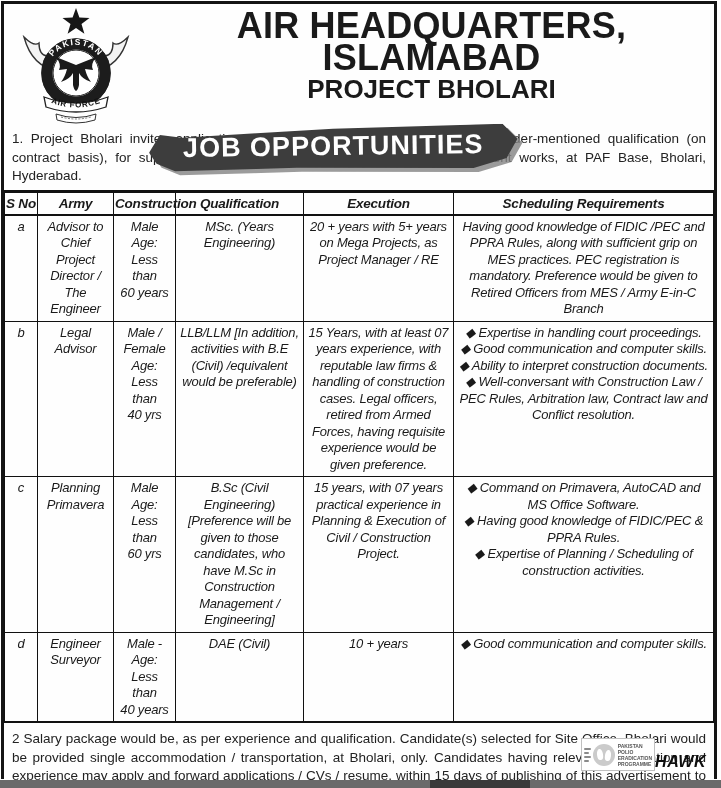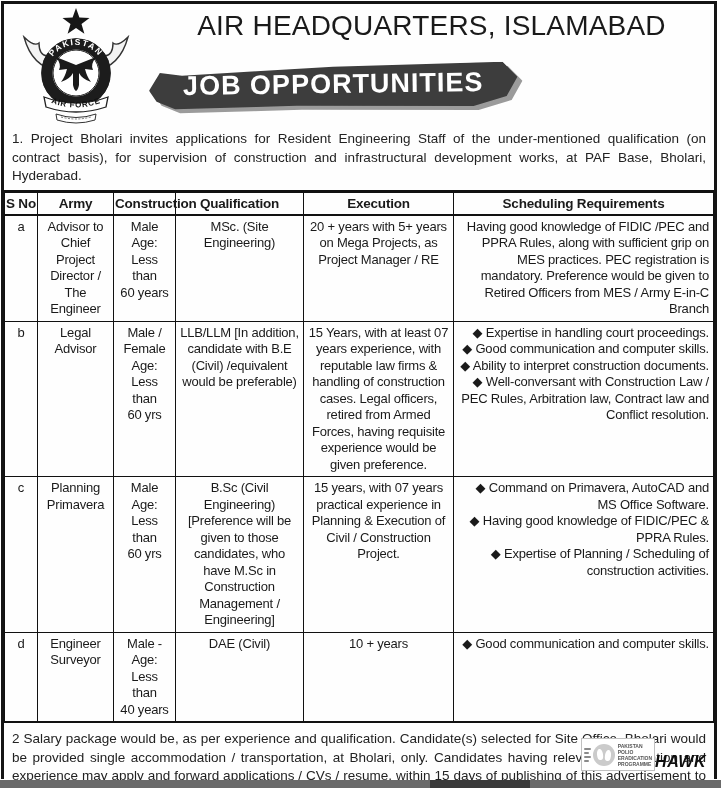--- a/index.html
+++ b/index.html
@@ -17,45 +17,45 @@
     position:absolute; left:0; right:0; bottom:0; height:8px; background:#6a6a6a;
   }
   .bottom-strip .dark-seg {
     position:absolute; left:430px; width:100px; top:0; bottom:0; background:#3a3a3a;
   }
 
   
   .header { position:relative; height:124px; }
   .crest { position:absolute; left:12px; top:3px; width:120px; height:120px; }
   .titles { margin-left:145px; text-align:center; padding-top:6px; }
-  .title1 { font-size:28px; font-weight:normal; letter-spacing:0.2px; line-height:32px; }
+  .title1 { font-size:36px; font-weight:bold; letter-spacing:0.2px; line-height:32px; }
   .title2 { font-size:26px; font-weight:bold; line-height:30px; }
   .banner-wrap { margin-top:22px; display:flex; 
     filter:drop-shadow(5px 4px 0 rgba(130,130,130,0.8)); }
   .banner {
     background:#3d3d3d; color:#fff; font-size:27px; font-weight:bold;
     letter-spacing:1px; padding:5px 34px 8px; transform:rotate(-0.8deg);
     clip-path:polygon(0% 55%, 3% 15%, 9% 22%, 50% 6%, 96% 0%, 100% 35%, 97% 78%, 88% 100%, 40% 94%, 7% 98%, 2% 80%);
   }
 
   
   .para { padding:2px 8px 4px; font-size:13.5px; line-height:18.5px; text-align:justify; color:#222; }
   .para2 { padding-top:7px; padding-bottom:0; }
 
   
-  table { width:100%; border-collapse:collapse; table-layout:fixed; }
+  table { width:100%; border-collapse:collapse; table-layout:fixed;font-style:italic; }
   th {
     border:1px solid #111; border-top:3px solid #111; border-bottom:2.5px solid #111;
     font-size:13.5px; padding:3px 1px; letter-spacing:-0.2px;
   }
   td {
     border:1px solid #111; vertical-align:top; font-size:13px; line-height:16.5px;
     padding:3px 4px; text-align:center; letter-spacing:-0.2px;
   }
-  td.req { text-align:right; }
+  td.req { text-align:center; }
   tbody tr:nth-child(1) { height:72px; }
   tbody tr:nth-child(2) { height:133px; }
   tbody tr:nth-child(3) { height:130px; }
   tbody tr:nth-child(4) { height:57px; }
   tbody tr:last-child td { border-bottom:2.5px solid #111; }
   .ws { white-space:pre-line; }
 
   
   .footer-logos { position:absolute; right:8px; bottom:8px; display:flex; align-items:flex-end; }
   .polio-box { width:74px; height:33px; border:1px solid #c0c0c0; background:#fff;
@@ -100,20 +100,21 @@
       <path fill="#ffffff" stroke="#222" stroke-width="1.3" d="M28,90 Q60,102 92,90 L90,100 Q60,110 30,100 Z"></path>
       <text font-size="8" font-weight="bold" fill="#111" letter-spacing="0.8" font-family="Liberation Sans, sans-serif">
         <textPath href="#arcBot" startOffset="50%" text-anchor="middle">AIR FORCE</textPath>
       </text>
 
       <path fill="#ffffff" stroke="#333" stroke-width="1" d="M40,107 Q60,114 80,107 L79,113 Q60,119 41,113 Z"></path>
       <path d="M45,110 Q60,114 75,110" fill="none" stroke="#777" stroke-width="1" stroke-dasharray="2,1.5"></path>
     </svg>
     <div class="titles">
       <div class="title1">AIR HEADQUARTERS, ISLAMABAD</div>
+      <div class="title2">PROJECT BHOLARI</div>
       <div class="banner-wrap">
         <div class="banner">JOB OPPORTUNITIES</div>
       </div>
     </div>
   </div>
 
   <div class="para">1. Project Bholari invites applications for Resident Engineering Staff of the under-mentioned qualification (on contract basis), for supervision of construction and infrastructural development works, at PAF Base, Bholari, Hyderabad.</div>
 
   <table>
     <colgroup>
@@ -135,33 +136,33 @@
       </tr>
     </thead>
     <tbody>
       <tr>
         <td>a</td>
         <td>Advisor to Chief Project Director / The Engineer</td>
         <td class="ws">Male
 Age:
 Less than
 60 years</td>
-        <td>MSc. (Site Engineering)</td>
+        <td>MSc. (Years Engineering)</td>
         <td>20 + years with 5+ years on Mega Projects, as Project Manager / RE</td>
         <td class="req ws">Having good knowledge of FIDIC /PEC and PPRA Rules, along with sufficient grip on MES practices. PEC registration is mandatory. Preference would be given to Retired Officers from MES / Army E-in-C Branch</td>
       </tr>
       <tr>
         <td>b</td>
         <td>Legal Advisor</td>
         <td class="ws">Male /
 Female
 Age: Less
 than
-60 yrs</td>
-        <td>LLB/LLM [In addition, candidate with B.E (Civil) /equivalent would be preferable)</td>
+40 yrs</td>
+        <td>LLB/LLM [In addition, activities with B.E (Civil) /equivalent would be preferable)</td>
         <td>15 Years, with at least 07 years experience, with reputable law firms &amp; handling of construction cases. Legal officers, retired from Armed Forces, having requisite experience would be given preference.</td>
         <td class="req ws">◆ Expertise in handling court proceedings.
 ◆ Good communication and computer skills.
 ◆ Ability to interpret construction documents.
 ◆ Well-conversant with Construction Law / PEC Rules, Arbitration law, Contract law and Conflict resolution.</td>
       </tr>
       <tr>
         <td>c</td>
         <td>Planning Primavera</td>
         <td class="ws">Male

